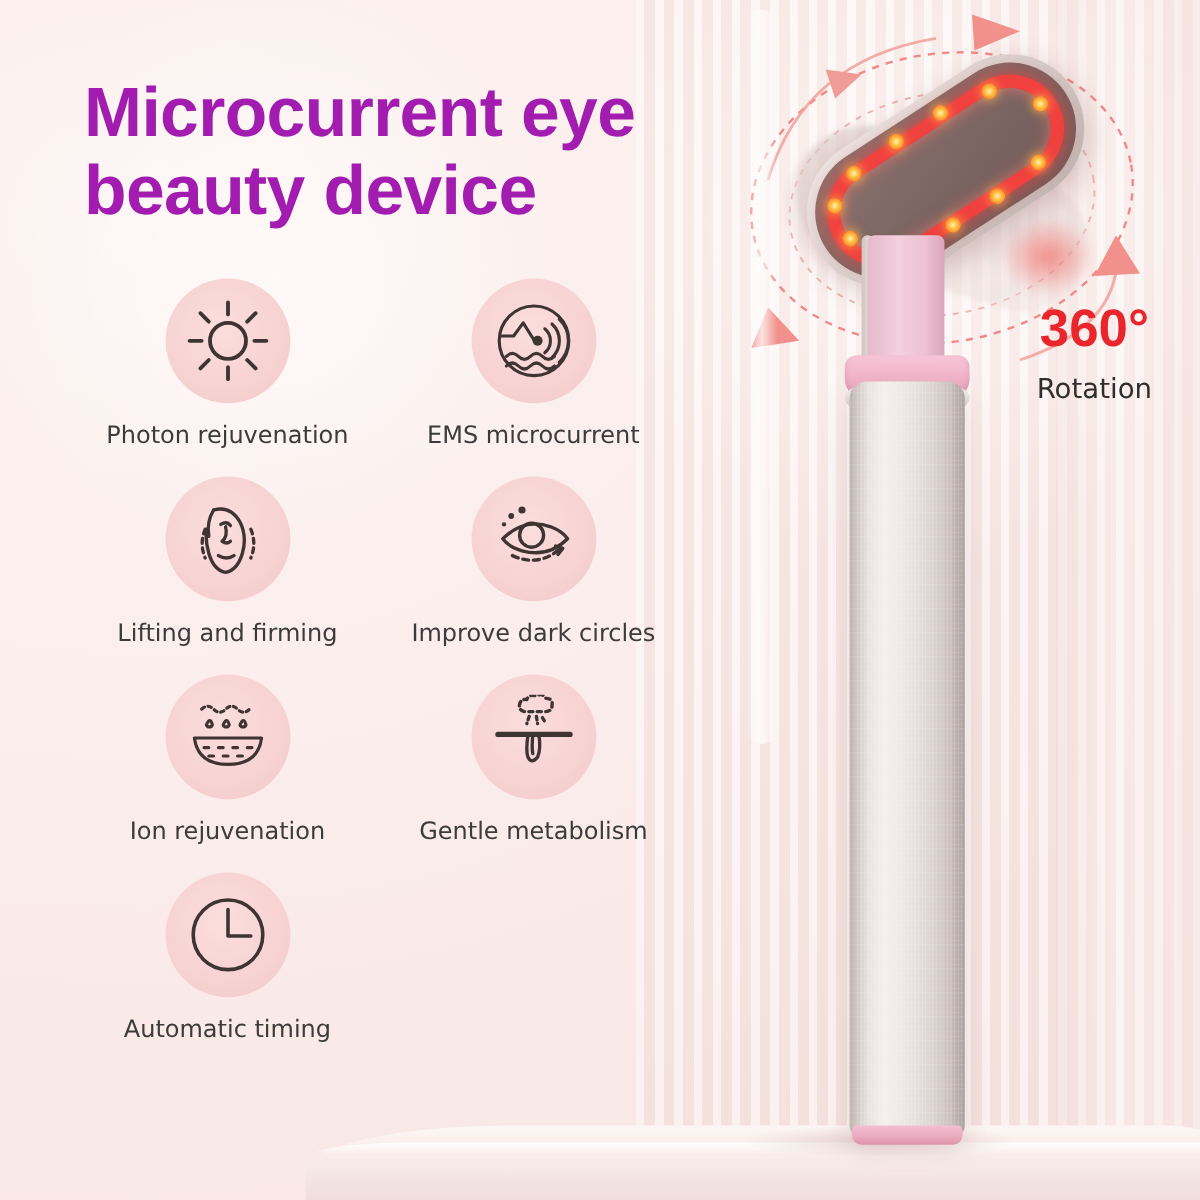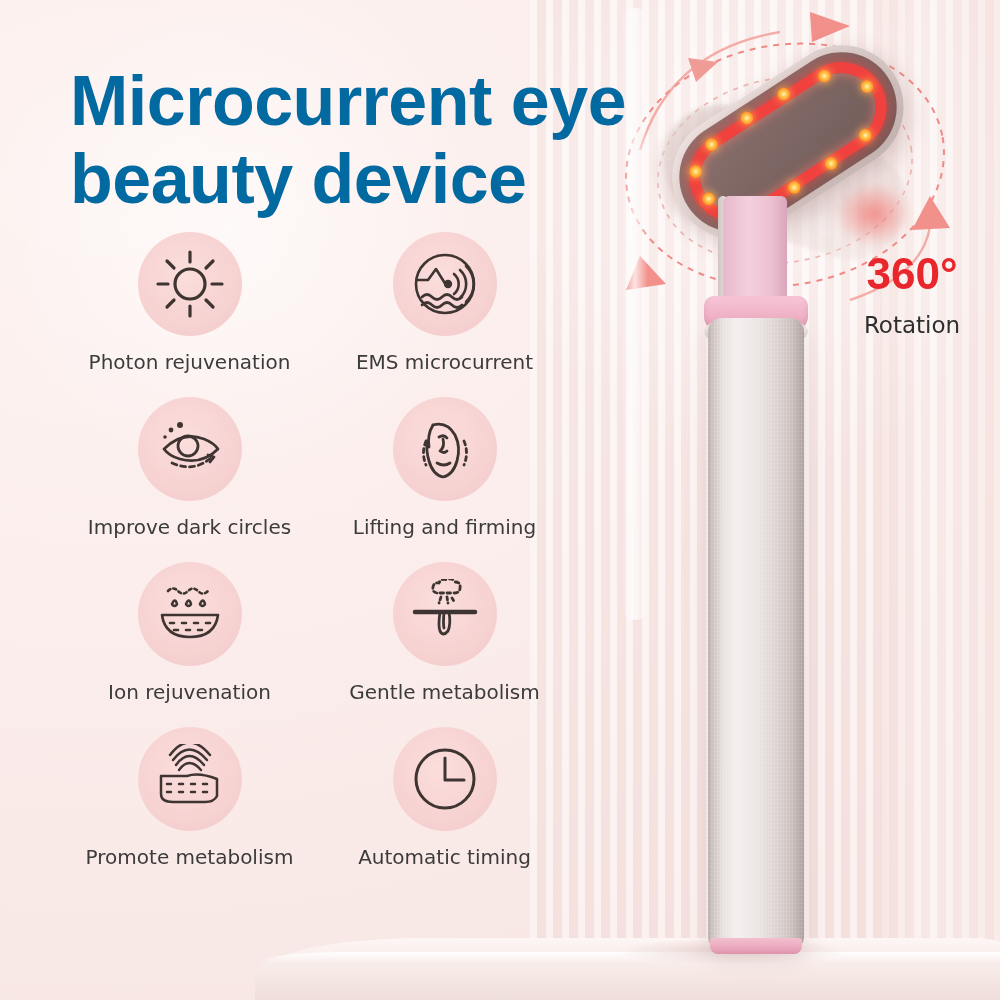--- a/index.html
+++ b/index.html
@@ -48,22 +48,22 @@
     border-top-left-radius:170px 20px;
   }
   .pedestal-shadow{
     position:absolute;left:600px;bottom:36px;width:330px;height:26px;
     background:radial-gradient(50% 70% at 40% 50%, rgba(205,170,165,.45), rgba(205,170,165,0) 72%);
   }
 
   
   .headline{
     position:absolute;left:70px;top:62px;width:600px;
-    color:#0369a1;
-    font-size:70px;line-height:1.12;font-weight:700;letter-spacing:-0.5px;
+    color:#a21caf;
+    font-size:58px;line-height:1.12;font-weight:700;letter-spacing:-0.5px;
     white-space:pre-line;
   }
 
   
   .features{
     position:absolute;left:62px;top:232px;width:510px;
   }
   .frow{display:flex;}
   .fcell{width:255px;display:flex;flex-direction:column;align-items:center;}
   .fblob{
@@ -242,49 +242,49 @@
             <path d="M58 19 a25 25 0 0 1 0 36"></path>
             <path d="M14 50 q5 -5 10 0 t10 0 t10 0 t10 0"></path>
             <path d="M14 58 q5 -5 10 0 t10 0 t10 0 t10 0"></path>
           </svg>
         </div>
         <div class="flabel">EMS microcurrent</div>
       </div>
     </div>
 
     <div class="frow">
+      <div class="fcell left">
+        <div class="fblob">
+          <svg width="72" height="72" viewBox="0 0 72 72" fill="none" stroke="#3e3533" stroke-width="2.8" stroke-linecap="round" stroke-linejoin="round">
+            <path d="M24 12 q14 -4 22 10 q6 12 2 26 q-4 14 -14 16 q-10 -2 -14 -16 q-3 -10 -2 -20"></path>
+            <path d="M24 12 q-6 10 -4 22"></path>
+            <path d="M30 24 q5 -3 8 1"></path>
+            <path d="M34 26 q2 8 -3 12 q4 3 7 0"></path>
+            <path d="M28 50 q7 4 13 0"></path>
+            <path d="M17 28 q-5 12 0 24" stroke-dasharray="4 4"></path>
+            <path d="M55 28 q5 12 0 24" stroke-dasharray="4 4"></path>
+          </svg>
+        </div>
+        <div class="flabel">Lifting and firming</div>
+      </div>
+
       <div class="fcell right">
         <div class="fblob">
           <svg width="76" height="72" viewBox="0 0 76 72" fill="none" stroke="#3e3533" stroke-width="2.8" stroke-linecap="round" stroke-linejoin="round">
             <path d="M12 36 q18 -18 40 -10 q10 4 14 10 q-16 16 -38 10 q-11 -3 -16 -10 z"></path>
             <circle cx="36" cy="33" r="10"></circle>
             <circle cx="19" cy="17" r="2.4" fill="#3e3533" stroke="none"></circle>
             <circle cx="28" cy="12" r="3" fill="#3e3533" stroke="none"></circle>
             <circle cx="13" cy="24" r="1.8" fill="#3e3533" stroke="none"></circle>
             <path d="M20 50 q22 10 40 -6" stroke-dasharray="5 4"></path>
             <path d="M56 42 l6 2 l-4 5"></path>
           </svg>
         </div>
         <div class="flabel">Improve dark circles</div>
       </div>
-
-      <div class="fcell left">
-        <div class="fblob">
-          <svg width="72" height="72" viewBox="0 0 72 72" fill="none" stroke="#3e3533" stroke-width="2.8" stroke-linecap="round" stroke-linejoin="round">
-            <path d="M24 12 q14 -4 22 10 q6 12 2 26 q-4 14 -14 16 q-10 -2 -14 -16 q-3 -10 -2 -20"></path>
-            <path d="M24 12 q-6 10 -4 22"></path>
-            <path d="M30 24 q5 -3 8 1"></path>
-            <path d="M34 26 q2 8 -3 12 q4 3 7 0"></path>
-            <path d="M28 50 q7 4 13 0"></path>
-            <path d="M17 28 q-5 12 0 24" stroke-dasharray="4 4"></path>
-            <path d="M55 28 q5 12 0 24" stroke-dasharray="4 4"></path>
-          </svg>
-        </div>
-        <div class="flabel">Lifting and firming</div>
-      </div>
     </div>
 
     <div class="frow">
       <div class="fcell left">
         <div class="fblob">
           <svg width="76" height="70" viewBox="0 0 76 70" fill="none" stroke="#3e3533" stroke-width="2.6" stroke-linecap="round" stroke-linejoin="round">
             <path d="M16 12 q5 -5 10 0 t10 0 t10 0 t10 0" stroke-dasharray="3 3"></path>
             <path d="M20 25 q3 -7 5 0 a2.6 2.6 0 0 1 -5 0z"></path>
             <path d="M34 25 q3 -7 5 0 a2.6 2.6 0 0 1 -5 0z"></path>
             <path d="M48 25 q3 -7 5 0 a2.6 2.6 0 0 1 -5 0z"></path>
@@ -304,34 +304,20 @@
             <path d="M8 33 L68 33" stroke-width="4.5"></path>
             <path d="M33 33 q-2 14 0 19 q3 6 8 0 q3 -7 1 -19"></path>
             <path d="M37 33 q-1 12 0 16"></path>
           </svg>
         </div>
         <div class="flabel">Gentle metabolism</div>
       </div>
     </div>
 
     <div class="frow">
-      <div class="fcell left">
-        <div class="fblob">
-          <svg width="78" height="70" viewBox="0 0 78 70" fill="none" stroke="#3e3533" stroke-width="2.5" stroke-linecap="round" stroke-linejoin="round">
-            <path d="M28 26 q10 -14 22 0"></path>
-            <path d="M25 21 q13 -18 28 0"></path>
-            <path d="M22 16 q16 -21 34 0"></path>
-            <path d="M19 11 q19 -25 40 0"></path>
-            <path d="M10 32 L36 32 q12 -4 30 3 L66 52 q-3 6 -12 6 L22 58 q-12 0 -12 -8 z"></path>
-            <path d="M16 40 h7 M28 40 h7 M40 40 h7 M52 40 h7" stroke-dasharray="4 4"></path>
-            <path d="M16 48 h7 M28 48 h7 M40 48 h7 M52 48 h6" stroke-dasharray="4 4"></path>
-          </svg>
-        </div>
-        <div class="flabel">Promote metabolism</div>
-      </div>
 
       <div class="fcell right">
         <div class="fblob">
           <svg width="72" height="72" viewBox="0 0 72 72" fill="none" stroke="#3e3533" stroke-width="3" stroke-linecap="round" stroke-linejoin="round">
             <circle cx="36" cy="36" r="29"></circle>
             <path d="M36 15 L36 37 L55 37"></path>
           </svg>
         </div>
         <div class="flabel">Automatic timing</div>
       </div>

